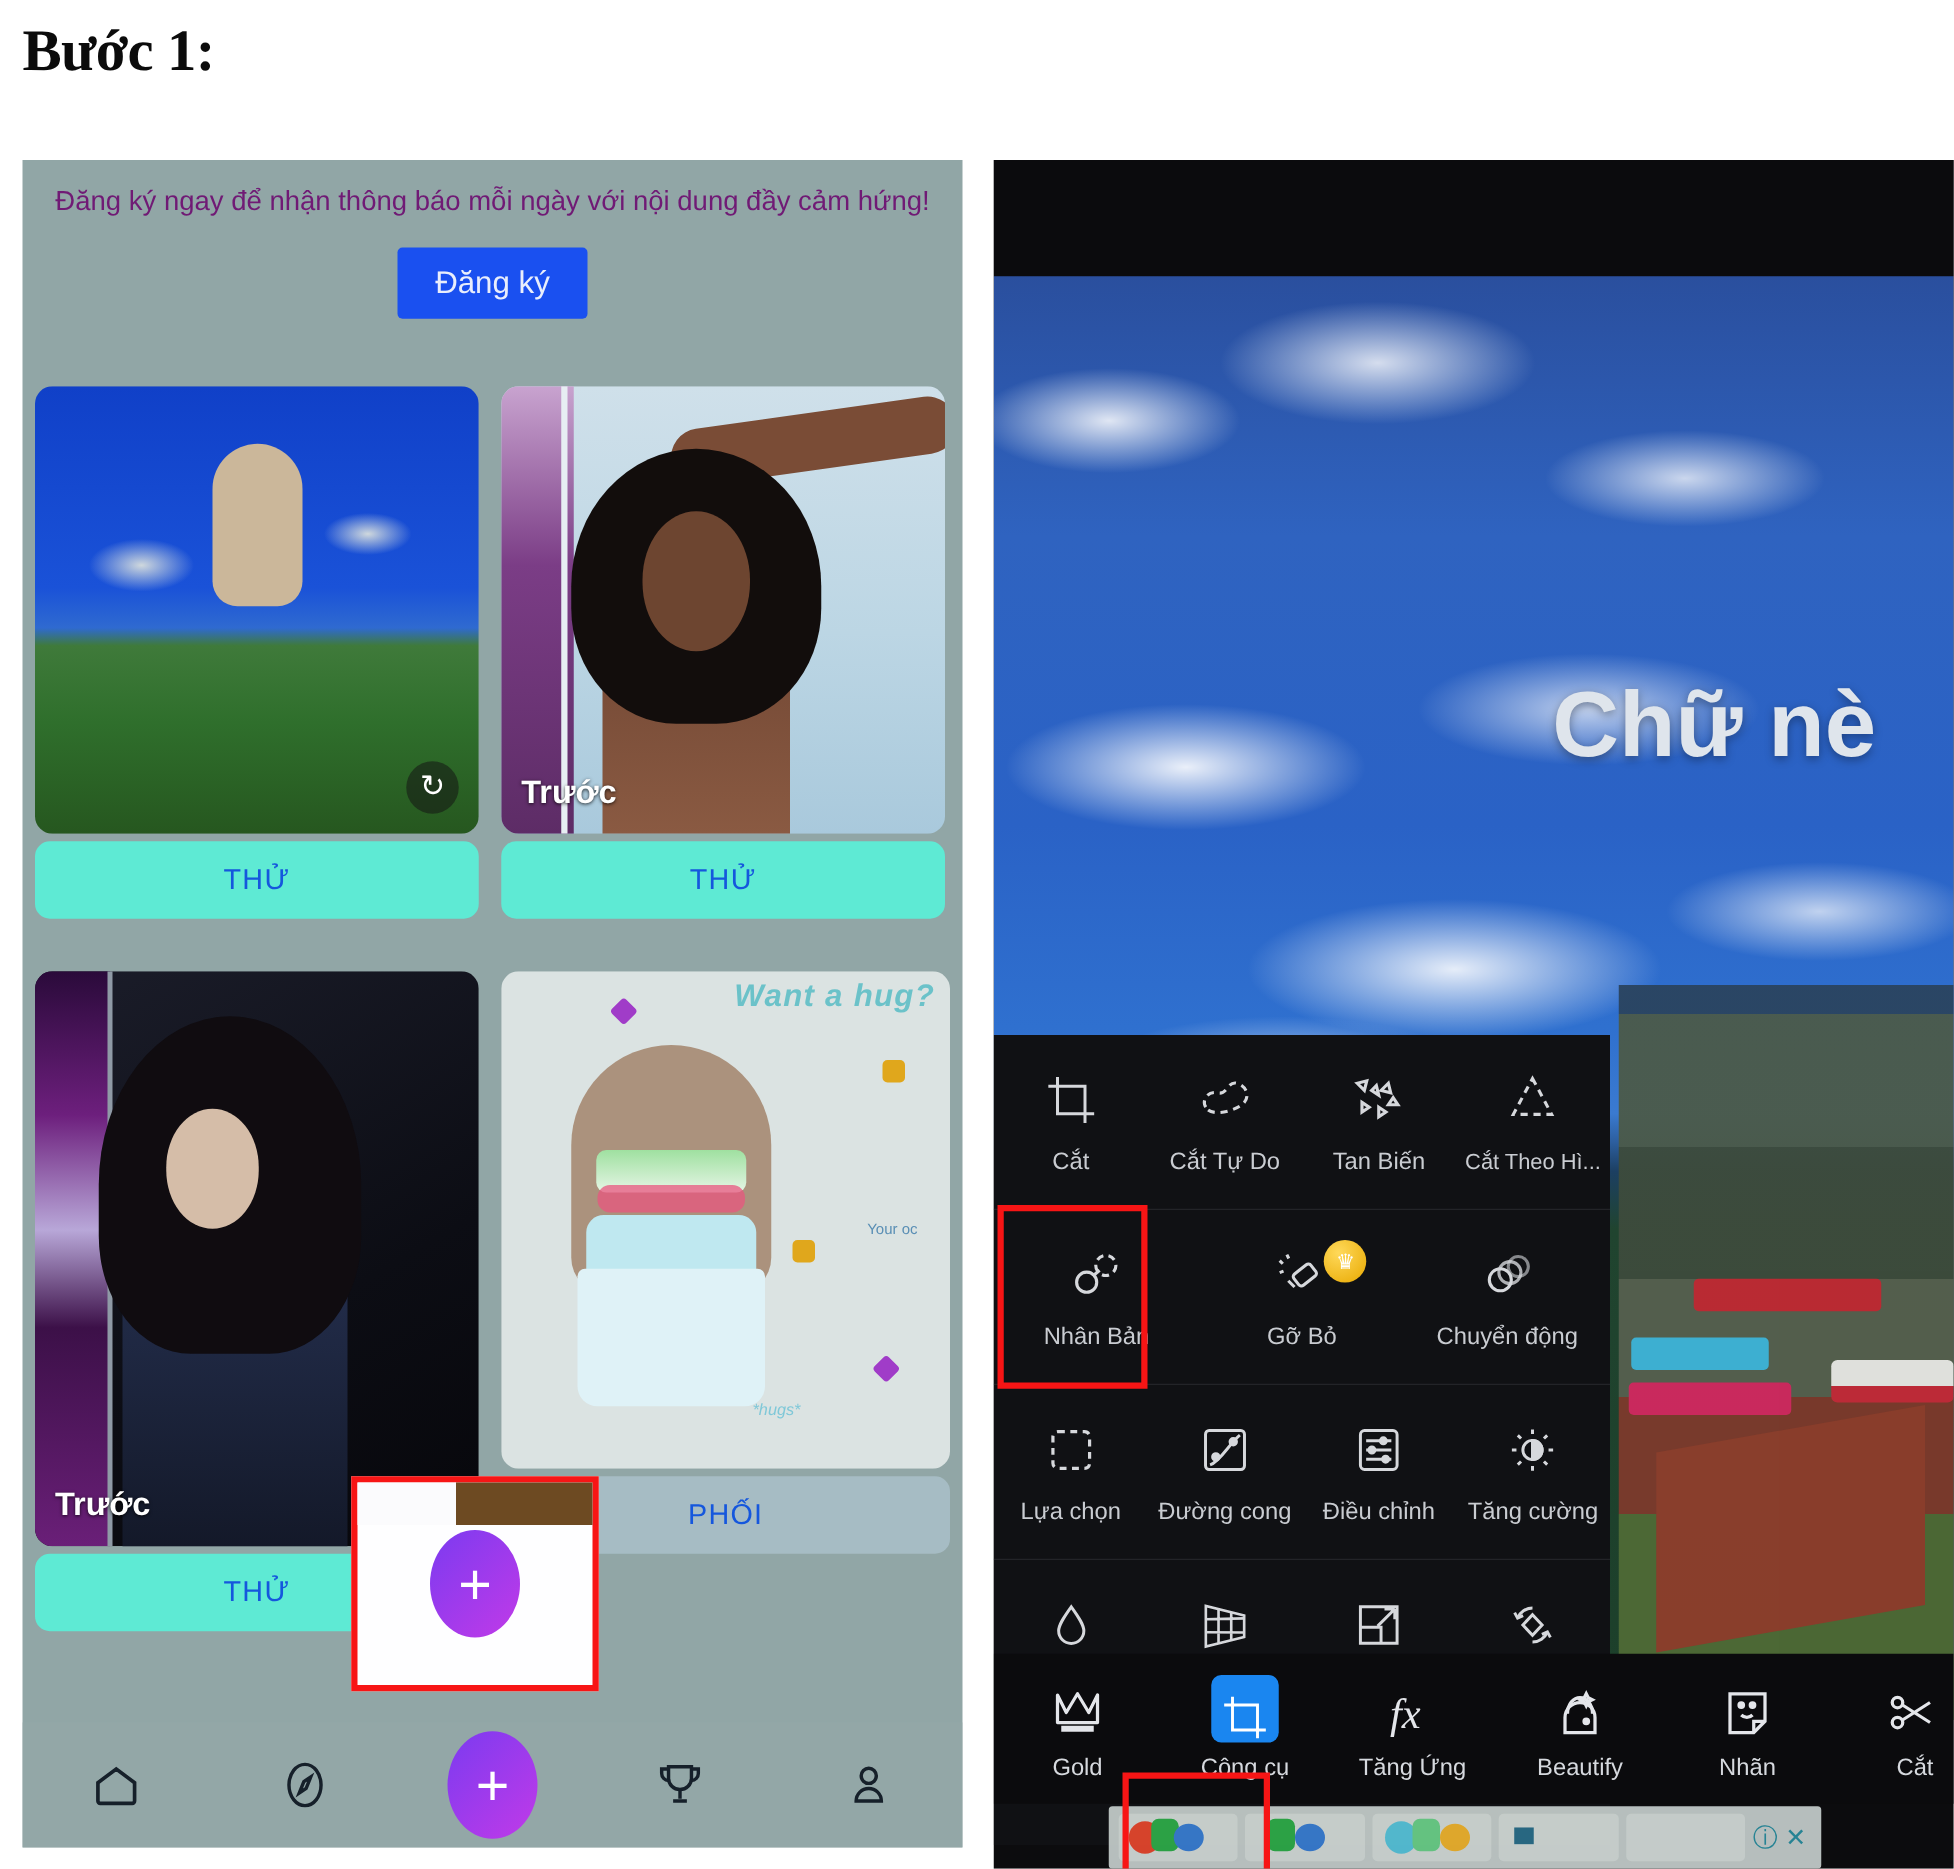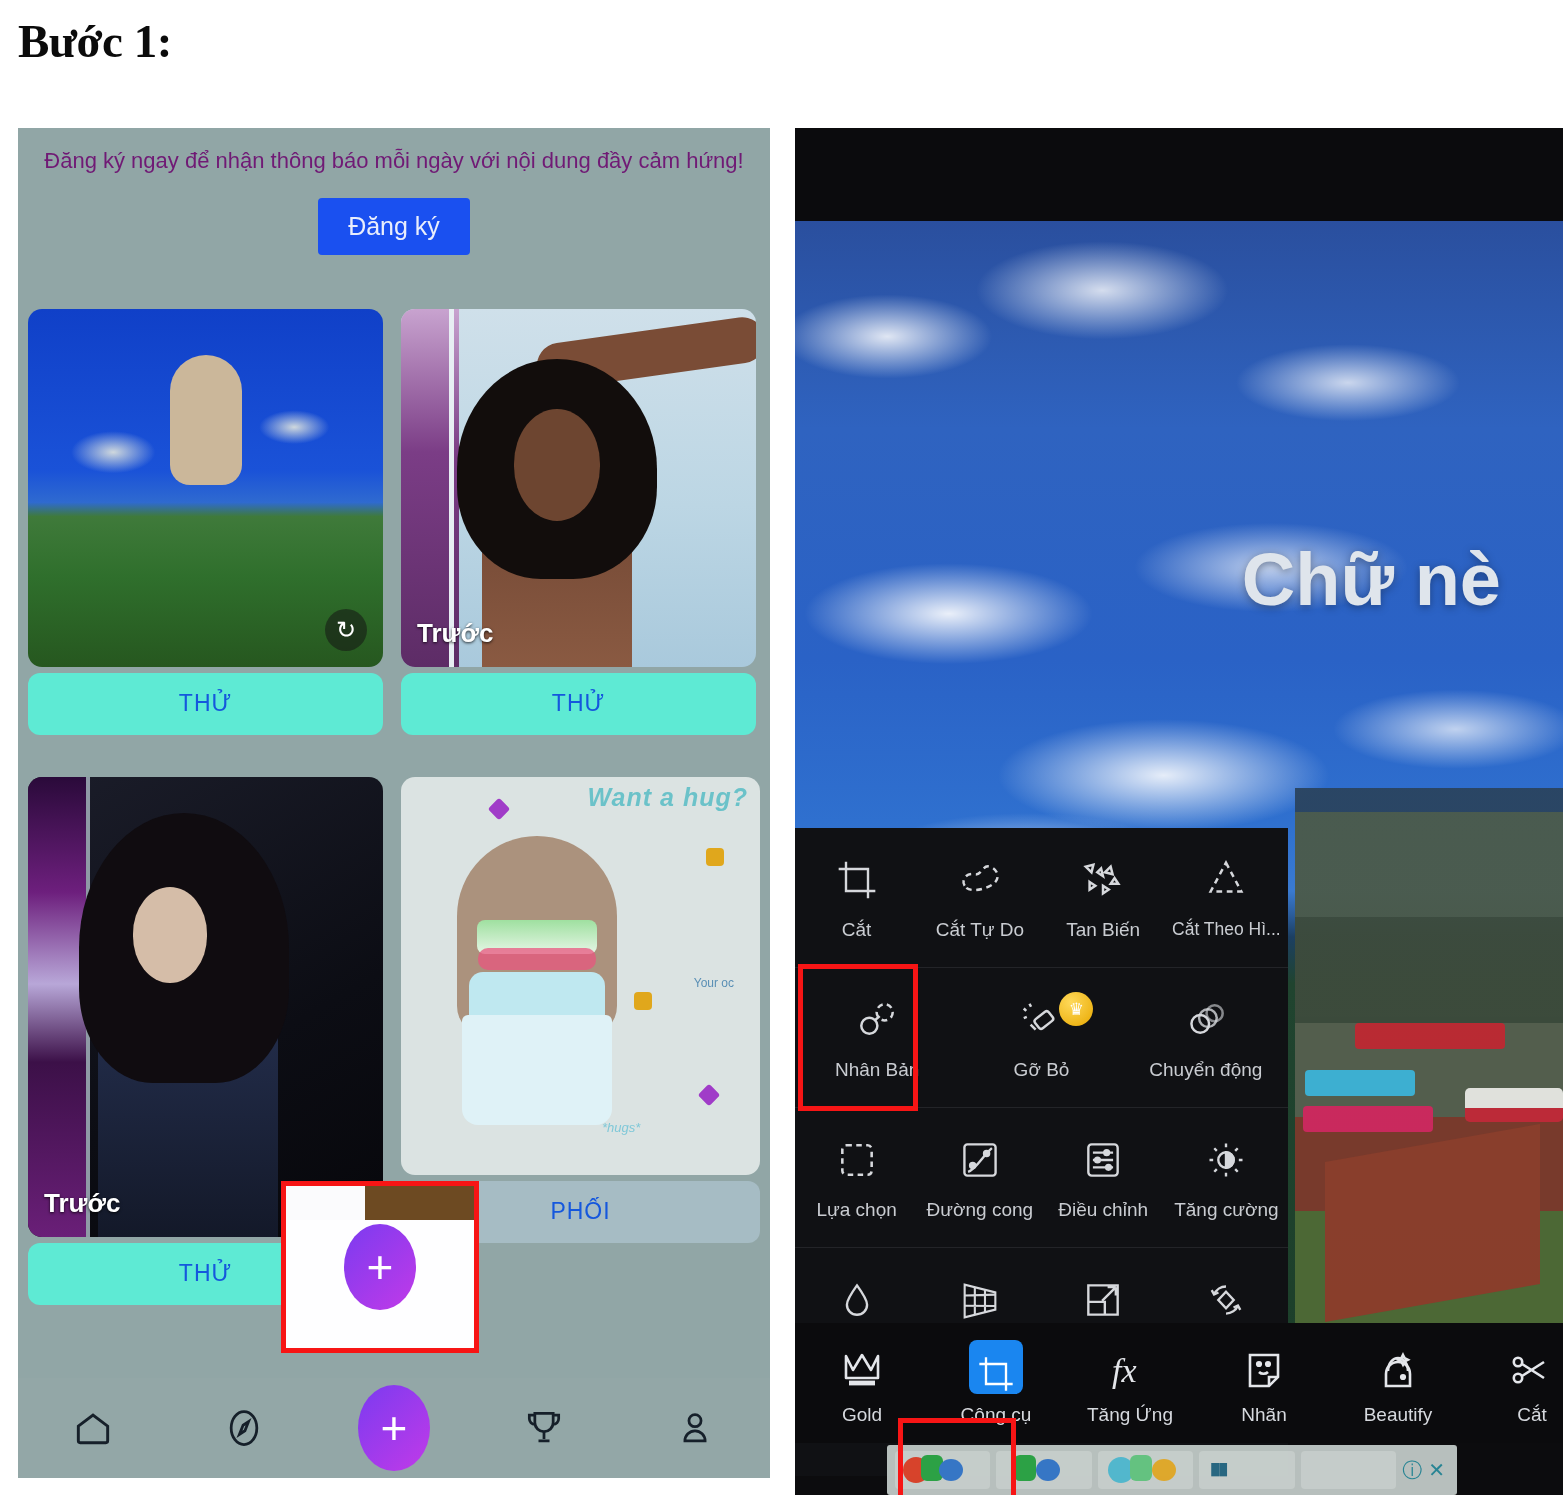--- a/index.html
+++ b/index.html
@@ -585,39 +585,39 @@
         <span class="bt-ic">
           <svg viewBox="0 0 24 24" width="48" height="48">
               <text x="3" y="18" font-family="Liberation Serif, serif" font-style="italic" font-size="17" fill="currentColor">fx</text>
             </svg>
         </span>
         <span class="bt-lbl">Tăng Ứng</span>
       </div>
       <div class="bt-item">
         <span class="bt-ic">
           <svg viewBox="0 0 24 24" fill="none" stroke="currentColor" stroke-width="1.3" width="48" height="48">
+            <path d="M6 14a6 6 0 0 1 12 0v6H6z"></path>
+              <path d="M7 12.5c0-4 2.5-6.5 5-6.5s5 2.5 5 6.5"></path>
+            <path d="M14.5 4.5l.8 1.6 1.6.8-1.6.8-.8 1.6-.8-1.6-1.6-.8 1.6-.8z"></path>
+            <circle cx="14.5" cy="15.5" r=".9" fill="currentColor"></circle>
+            </svg>
+        </span>
+        <span class="bt-lbl">Beautify</span>
+      </div>
+      <div class="bt-item">
+        <span class="bt-ic">
+          <svg viewBox="0 0 24 24" fill="none" stroke="currentColor" stroke-width="1.3" width="48" height="48">
             <path d="M5 4.5h14v11l-4.5 4.5H5z"></path>
               <path d="M19 15.5h-4.5V20"></path>
             <circle cx="9.5" cy="9" r=".9" fill="currentColor"></circle>
               <circle cx="14" cy="9" r=".9" fill="currentColor"></circle>
             <path d="M9.5 13c1.2 1.2 3.3 1.2 4.5 0"></path>
             </svg>
         </span>
         <span class="bt-lbl">Nhãn</span>
-      </div>
-      <div class="bt-item">
-        <span class="bt-ic">
-          <svg viewBox="0 0 24 24" fill="none" stroke="currentColor" stroke-width="1.3" width="48" height="48">
-            <path d="M6 14a6 6 0 0 1 12 0v6H6z"></path>
-              <path d="M7 12.5c0-4 2.5-6.5 5-6.5s5 2.5 5 6.5"></path>
-            <path d="M14.5 4.5l.8 1.6 1.6.8-1.6.8-.8 1.6-.8-1.6-1.6-.8 1.6-.8z"></path>
-            <circle cx="14.5" cy="15.5" r=".9" fill="currentColor"></circle>
-            </svg>
-        </span>
-        <span class="bt-lbl">Beautify</span>
       </div>
       <div class="bt-item">
         <span class="bt-ic">
           <svg viewBox="0 0 24 24" fill="none" stroke="currentColor" stroke-width="1.3" width="48" height="48">
             <circle cx="5" cy="8" r="2.1"></circle>
               <circle cx="5" cy="16" r="2.1"></circle>
             <path d="M7 9l11 7M7 15l11-7"></path>
             </svg>
         </span>
         <span class="bt-lbl">Cắt</span>

